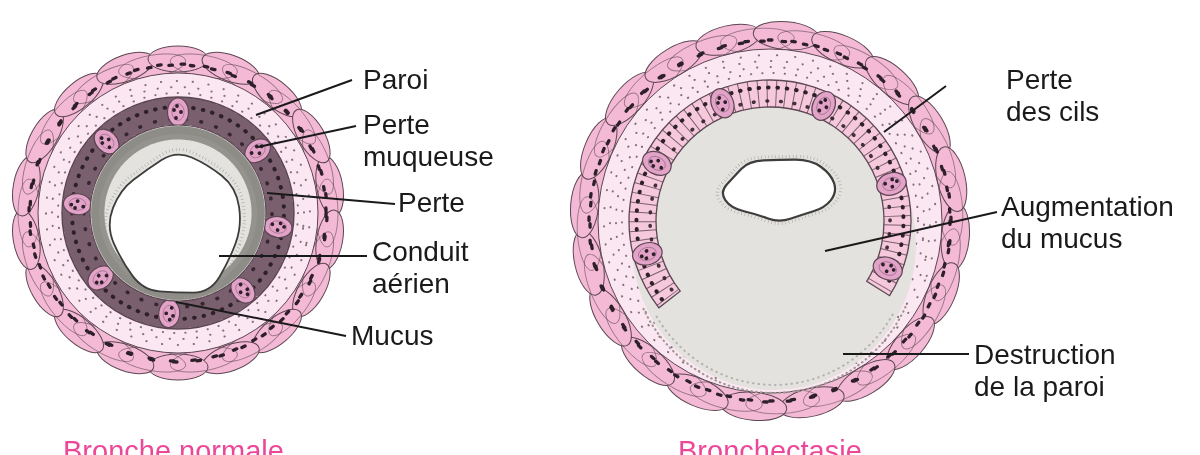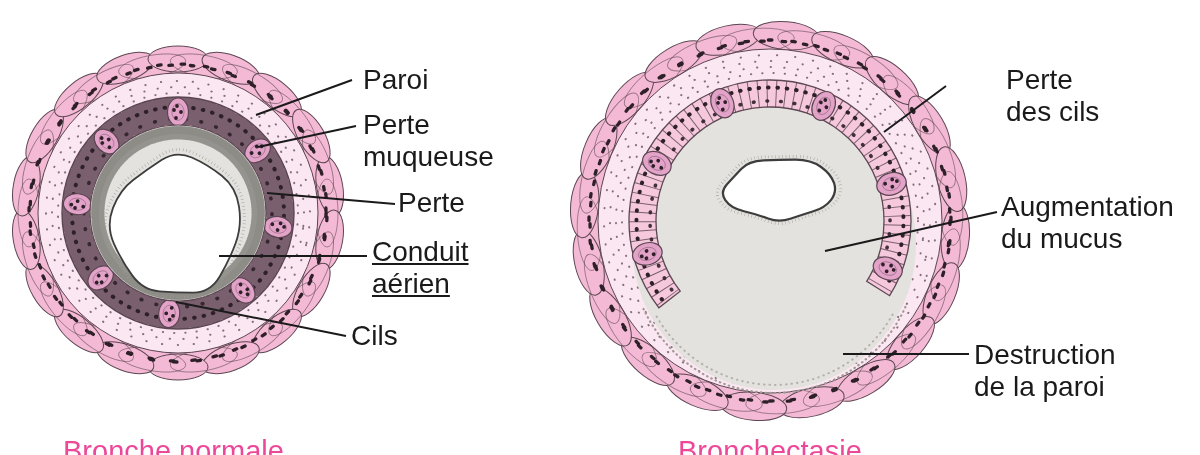--- a/index.html
+++ b/index.html
@@ -4,21 +4,21 @@
 <style>
   html,body{margin:0;padding:0;background:#fff;}
   .canvas{position:relative;width:1200px;height:455px;background:#fff;overflow:hidden;
           font-family:"Liberation Sans", sans-serif;margin-top:20px;}
   #fig{position:absolute;left:0;top:0;}
   .lbl{position:absolute;font-size:28px;line-height:32px;color:#1a1a1a;white-space:pre-line;}
   .caption{position:absolute;font-size:29px;line-height:32px;color:#ec4899;}
   #lbl-paroi{left:363px;top:44px;}
   #lbl-glande{left:363px;top:89px;}
   #lbl-cils{left:398px;top:167px;}
-  #lbl-conduit{left:372px;top:216px;text-decoration:underline;}
+  #lbl-conduit{left:372px;top:216px;}
   #lbl-mucus{left:351px;top:300px;}
   #lbl-perte{left:1006px;top:44px;}
   #lbl-augmentation{left:1001px;top:171px;}
   #lbl-destruction{left:974px;top:319px;}
   #cap-left{left:63px;top:415px;}
   #cap-right{left:678px;top:415px;}
   .leader{stroke-width:2;}
 </style>
 </head>
 <body>
@@ -261,21 +261,21 @@
       <line class="leader" x1="843" y1="334" x2="969" y2="334" stroke="#1a1a1a"></line>
     </g>
   </svg>
 
   <div class="lbl" id="lbl-paroi">Paroi</div>
   <div class="lbl" id="lbl-glande">Perte
 muqueuse</div>
   <div class="lbl" id="lbl-cils">Perte</div>
   <div class="lbl" id="lbl-conduit">Conduit
 aérien</div>
-  <div class="lbl" id="lbl-mucus">Cils</div>
+  <div class="lbl" id="lbl-mucus">Mucus</div>
   <div class="lbl" id="lbl-perte">Perte
 des cils</div>
   <div class="lbl" id="lbl-destruction">Destruction
 de la paroi</div>
   <div class="lbl" id="lbl-augmentation">Augmentation
 du mucus</div>
 
   <div class="caption" id="cap-left">Bronche normale</div>
   <div class="caption" id="cap-right">Bronchectasie</div>
 </div>

